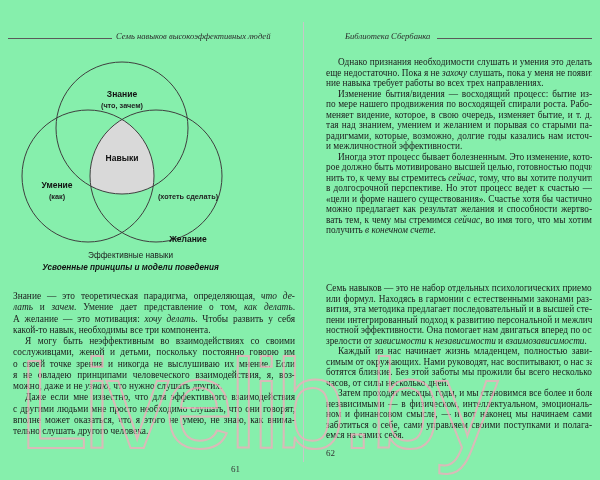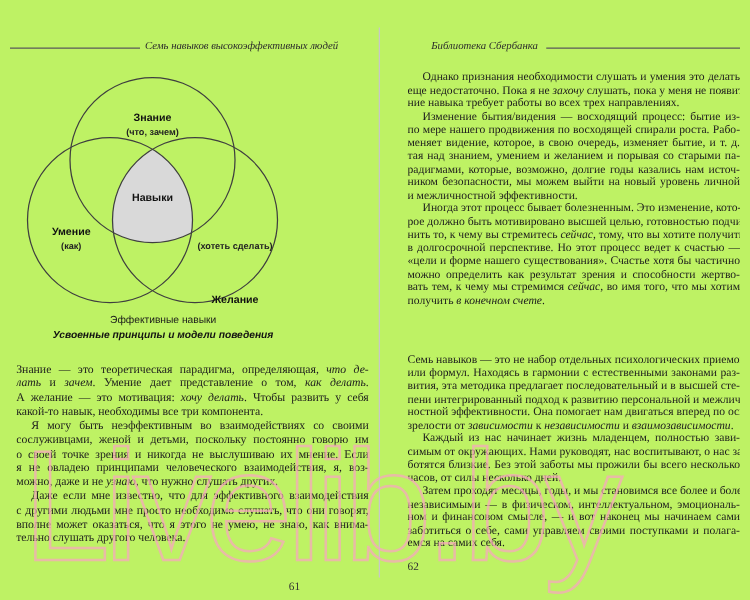--- a/index.html
+++ b/index.html
@@ -1,16 +1,16 @@
 <!DOCTYPE html>
 <html><head>
 <meta charset="utf-8">
 <style>
   html,body{margin:0;padding:0;background:#fff;}
-  #stage{position:relative;width:600px;height:480px;background:#bef264;overflow:hidden;
+  #stage{position:relative;width:600px;height:480px;background:#86efac;overflow:hidden;
          font-family:"Liberation Serif",serif;color:#1c1c1c;}
   
   .runhead{position:absolute;top:31px;font-style:italic;font-size:8.6px;color:#2b2b2b;white-space:nowrap;}
   .headrule{position:absolute;top:38px;height:1px;background:#5a5a5a;}
   
   #gutter{position:absolute;left:303px;top:22px;width:1px;height:440px;background:#c7c7c7;}
   
   .dlabel{position:absolute;font-family:"Liberation Sans",sans-serif;font-weight:bold;
           font-size:8.5px;color:#111;text-align:center;white-space:nowrap;}
   .dsub{position:absolute;font-family:"Liberation Sans",sans-serif;font-size:7.3px;
@@ -103,28 +103,27 @@
 
   <div id="right-body-1" class="textcol">
       <div class="tline ind">Однако признания необходимости слушать и умения это делать</div>
       <div class="tline">еще недостаточно. Пока я не <i>захочу</i> слушать, пока у меня не появит-</div>
       <div class="tline lastline">ние навыка требует работы во всех трех направлениях.</div>
       <div class="tline ind">Изменение бытия/видения — восходящий процесс: бытие из-</div>
       <div class="tline">по мере нашего продвижения по восходящей спирали роста. Рабо-</div>
       <div class="tline">меняет видение, которое, в свою очередь, изменяет бытие, и т. д.</div>
       <div class="tline">тая над знанием, умением и желанием и порывая со старыми па-</div>
       <div class="tline">радигмами, которые, возможно, долгие годы казались нам источ-</div>
-      <div class="tline">ником безопасности, мы можем выйти на новый уровень личной</div>
       <div class="tline lastline">и межличностной эффективности.</div>
       <div class="tline ind">Иногда этот процесс бывает болезненным. Это изменение, кото-</div>
       <div class="tline">рое должно быть мотивировано высшей целью, готовностью подчи-</div>
       <div class="tline">нить то, к чему вы стремитесь <i>сейчас</i>, тому, что вы хотите получить</div>
       <div class="tline">в долгосрочной перспективе. Но этот процесс ведет к счастью —</div>
       <div class="tline">«цели и форме нашего существования». Счастье хотя бы частично</div>
-      <div class="tline">можно определить как результат зрения и способности жертво-</div>
+      <div class="tline">можно предлагает как результат желания и способности жертво-</div>
       <div class="tline">вать тем, к чему мы стремимся <i>сейчас</i>, во имя того, что мы хотим</div>
       <div class="tline lastline">получить <i>в конечном счете</i>.</div>
     </div>
   <div id="right-body-2" class="textcol">
       <div class="tline">Семь навыков — это не набор отдельных психологических приемов</div>
       <div class="tline">или формул. Находясь в гармонии с естественными законами раз-</div>
       <div class="tline">вития, эта методика предлагает последовательный и в высшей сте-</div>
       <div class="tline">пени интегрированный подход к развитию персональной и межлич-</div>
       <div class="tline">ностной эффективности. Она помогает нам двигаться вперед по оси</div>
       <div class="tline lastline">зрелости от <i>зависимости</i> к <i>независимости</i> и <i>взаимозависимости</i>.</div>

